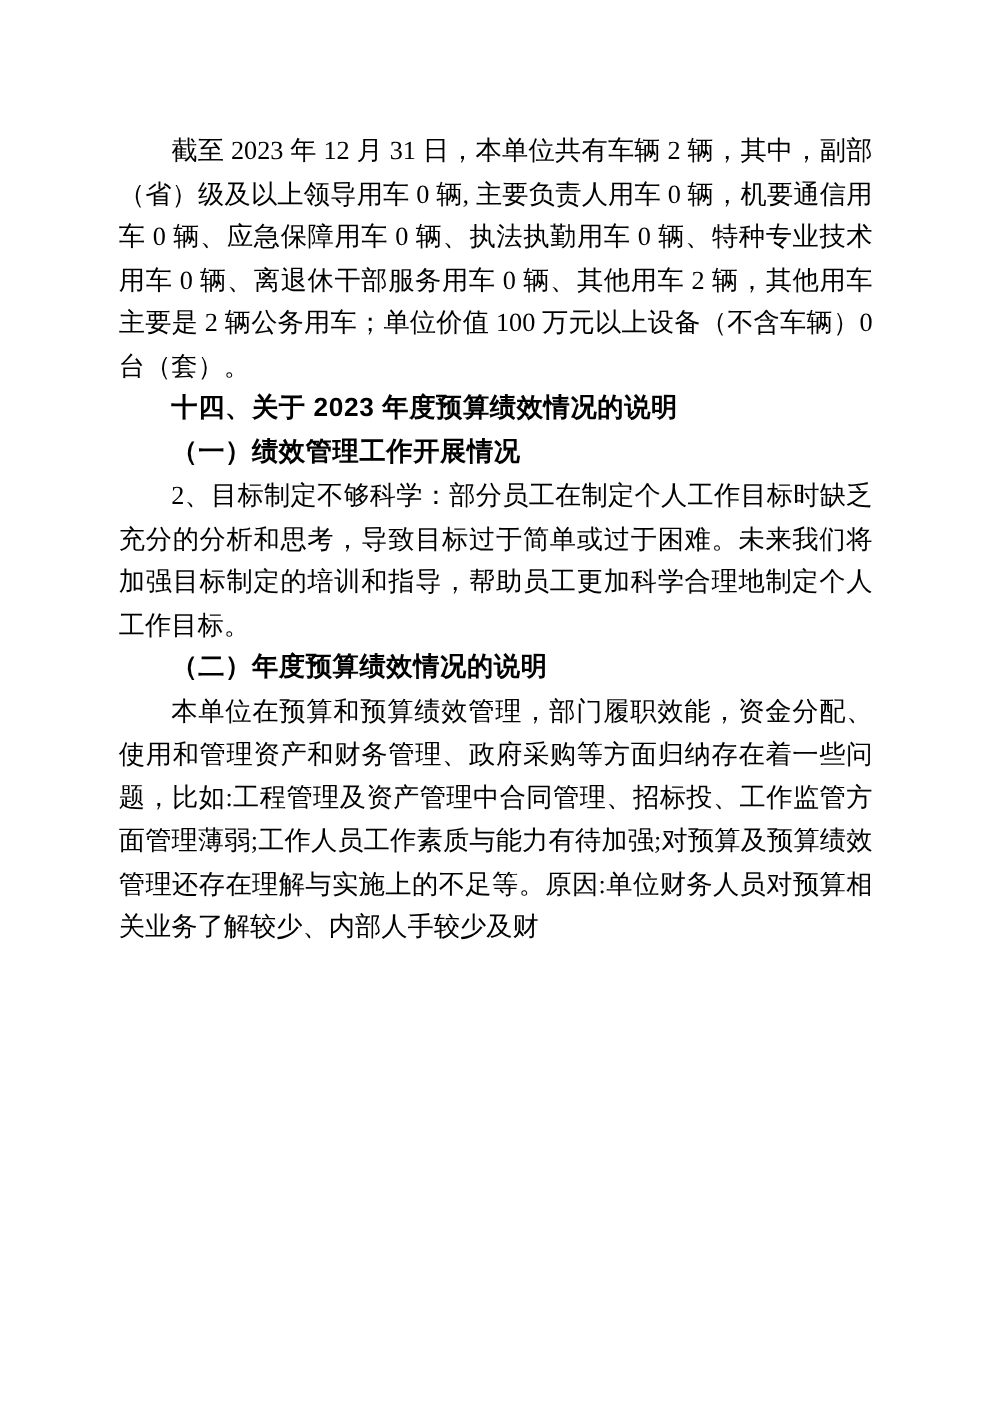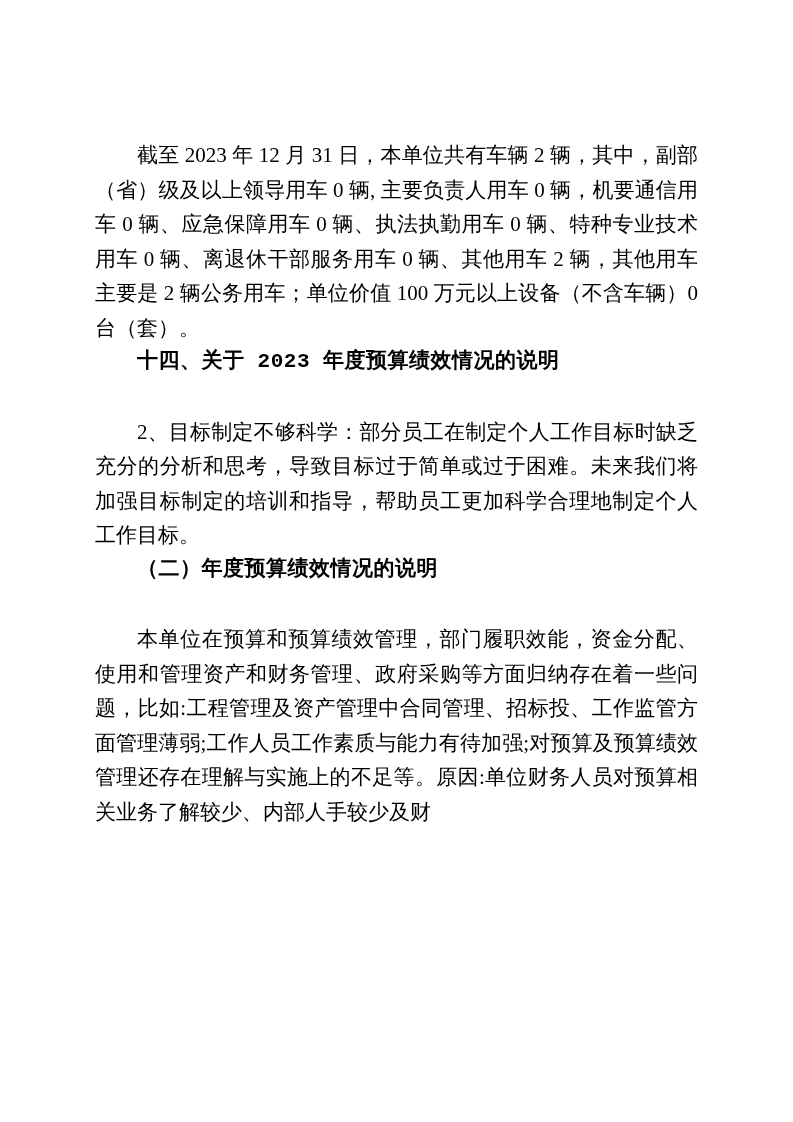--- a/index.html
+++ b/index.html
@@ -22,34 +22,34 @@
     padding: 0;
     font-size: 21px;
     line-height: 34.5px;
     color: #000000;
     text-indent: 42px;
   }
   .doc p.body-para {
     font-family: "Liberation Serif", "DejaVu Serif", serif;
     text-align: justify;
     text-justify: inter-ideograph;
-    margin-top: 35px;
   }
   .doc p.section-heading,
   .doc p.sub-heading {
-    font-family: Liberation Mono, monospace;
+    font-family: Liberation Sans, sans-serif;
     font-weight: bold;
     text-align: left;
     letter-spacing: 0.5px;
   }
 </style>
 </head>
 <body>
 
 <div class="page">
   <div class="doc">
     <p class="body-para">截至 2023 年 12 月 31 日，本单位共有车辆 2 辆，其中，副部（省）级及以上领导用车 0 辆, 主要负责人用车 0 辆，机要通信用车 0 辆、应急保障用车 0 辆、执法执勤用车 0 辆、特种专业技术用车 0 辆、离退休干部服务用车 0 辆、其他用车 2 辆，其他用车主要是 2 辆公务用车；单位价值 100 万元以上设备（不含车辆）0 台（套）。</p>
     <p class="section-heading">十四、关于 2023 年度预算绩效情况的说明</p>
+    <p class="sub-heading">（一）绩效管理工作开展情况</p>
     <p class="body-para">2、目标制定不够科学：部分员工在制定个人工作目标时缺乏充分的分析和思考，导致目标过于简单或过于困难。未来我们将加强目标制定的培训和指导，帮助员工更加科学合理地制定个人工作目标。</p>
     <p class="sub-heading">（二）年度预算绩效情况的说明</p>
     <p class="body-para">本单位在预算和预算绩效管理，部门履职效能，资金分配、使用和管理资产和财务管理、政府采购等方面归纳存在着一些问题，比如:工程管理及资产管理中合同管理、招标投、工作监管方面管理薄弱;工作人员工作素质与能力有待加强;对预算及预算绩效管理还存在理解与实施上的不足等。原因:单位财务人员对预算相关业务了解较少、内部人手较少及财</p>
   </div>
 </div>
 
 </body></html>

